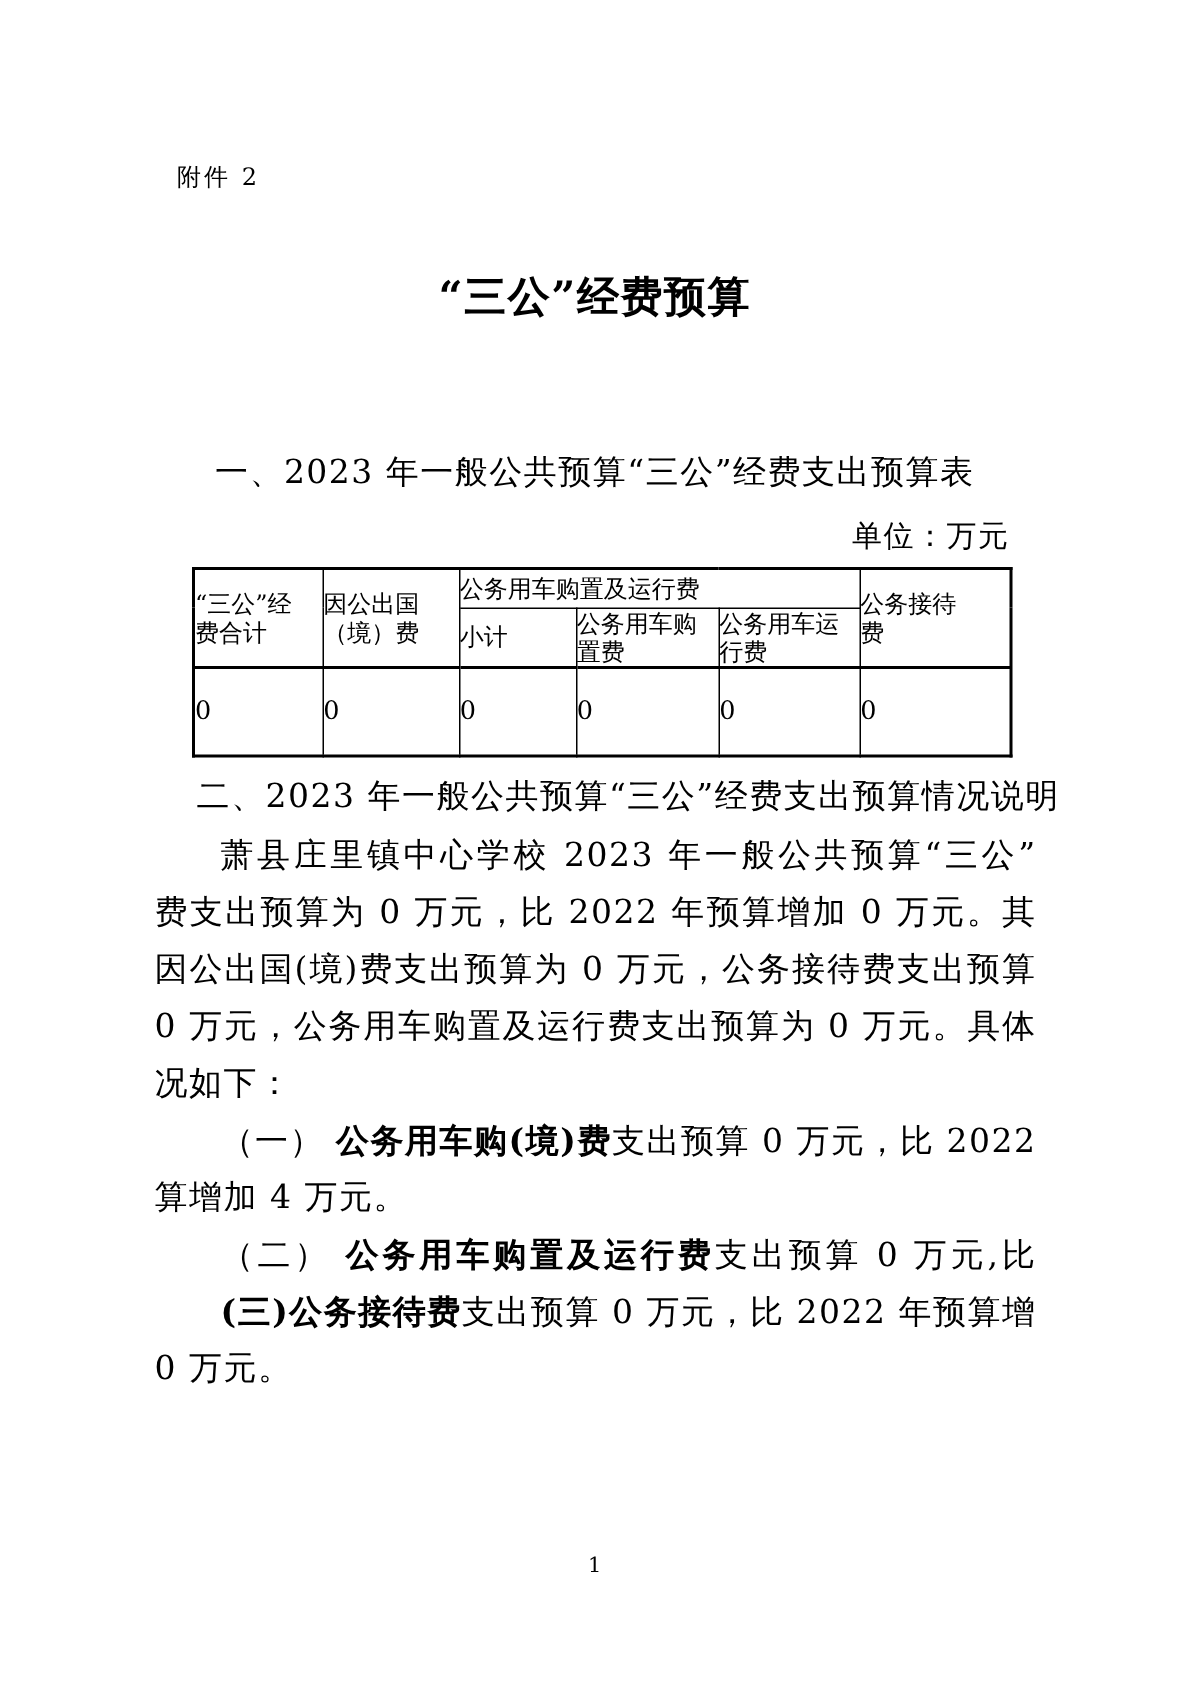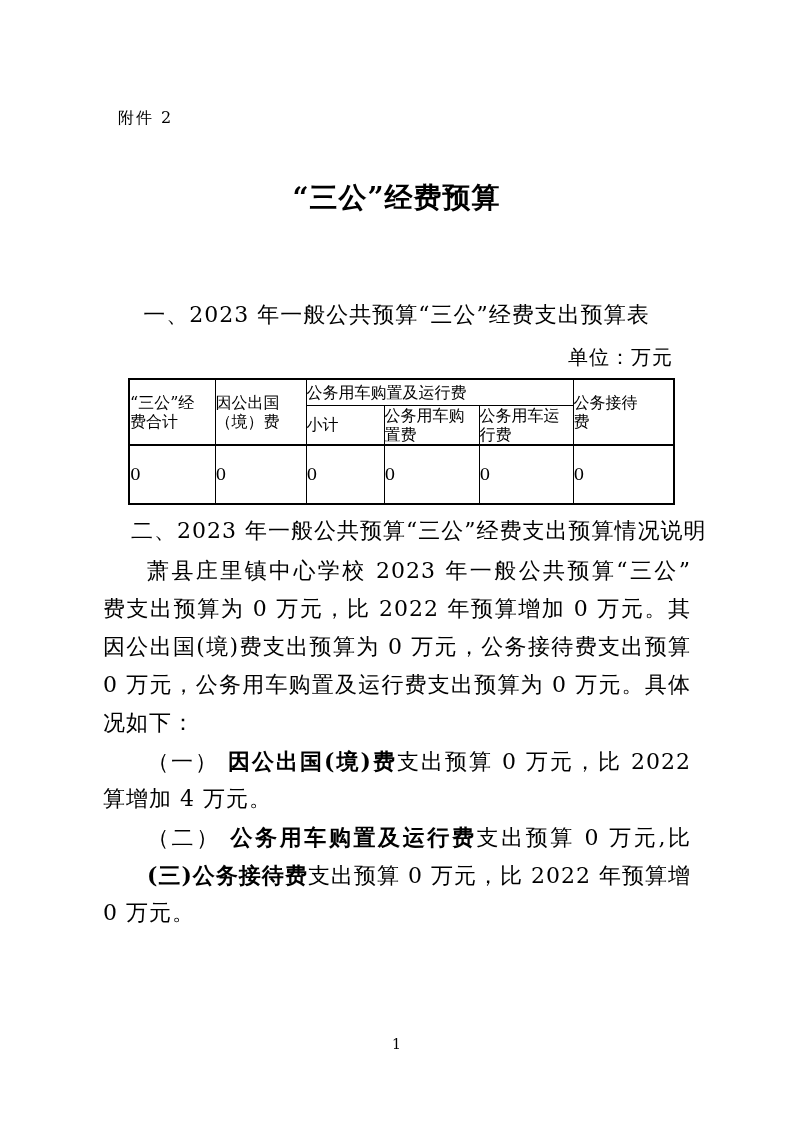--- a/index.html
+++ b/index.html
@@ -117,20 +117,20 @@
   </table>
 
 <div class="s2-heading">二、2023 年一般公共预算“三公”经费支出预算情况说明</div>
 
 <div class="body-text" id="body-text">
     <div class="line justify indent"><span>萧县庄里镇中心学校 2023 年一般公共预算“三公” 经</span></div>
     <div class="line justify"><span>费支出预算为 0 万元，比 2022 年预算增加 0 万元。其中：</span></div>
     <div class="line justify"><span>因公出国(境)费支出预算为 0 万元，公务接待费支出预算为</span></div>
     <div class="line justify"><span>0 万元，公务用车购置及运行费支出预算为 0 万元。具体情</span></div>
     <div class="line"><span>况如下：</span></div>
-    <div class="line justify indent"><span>（一） </span><span class="bold">因公出国(境)费</span><span>支出预算 0 万元，比 2022 年预</span></div>
+    <div class="line justify indent"><span>（一） </span><span class="bold">公务用车购(境)费</span><span>支出预算 0 万元，比 2022 年预</span></div>
     <div class="line"><span>算增加 4 万元。</span></div>
     <div class="line justify indent"><span>（二） </span><span class="bold">公务用车购置及运行费</span><span>支出预算 0 万元,比 2022</span></div>
     <div class="line justify indent"><span class="bold">(三)公务接待费</span><span>支出预算 0 万元，比 2022 年预算增加</span></div>
     <div class="line"><span>0 万元。</span></div>
   </div>
 
 <div class="page-number">1</div>
 
 </body></html>

